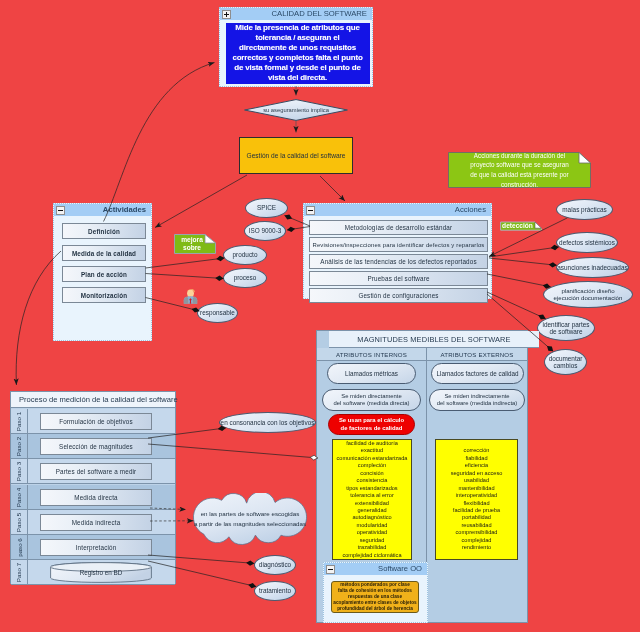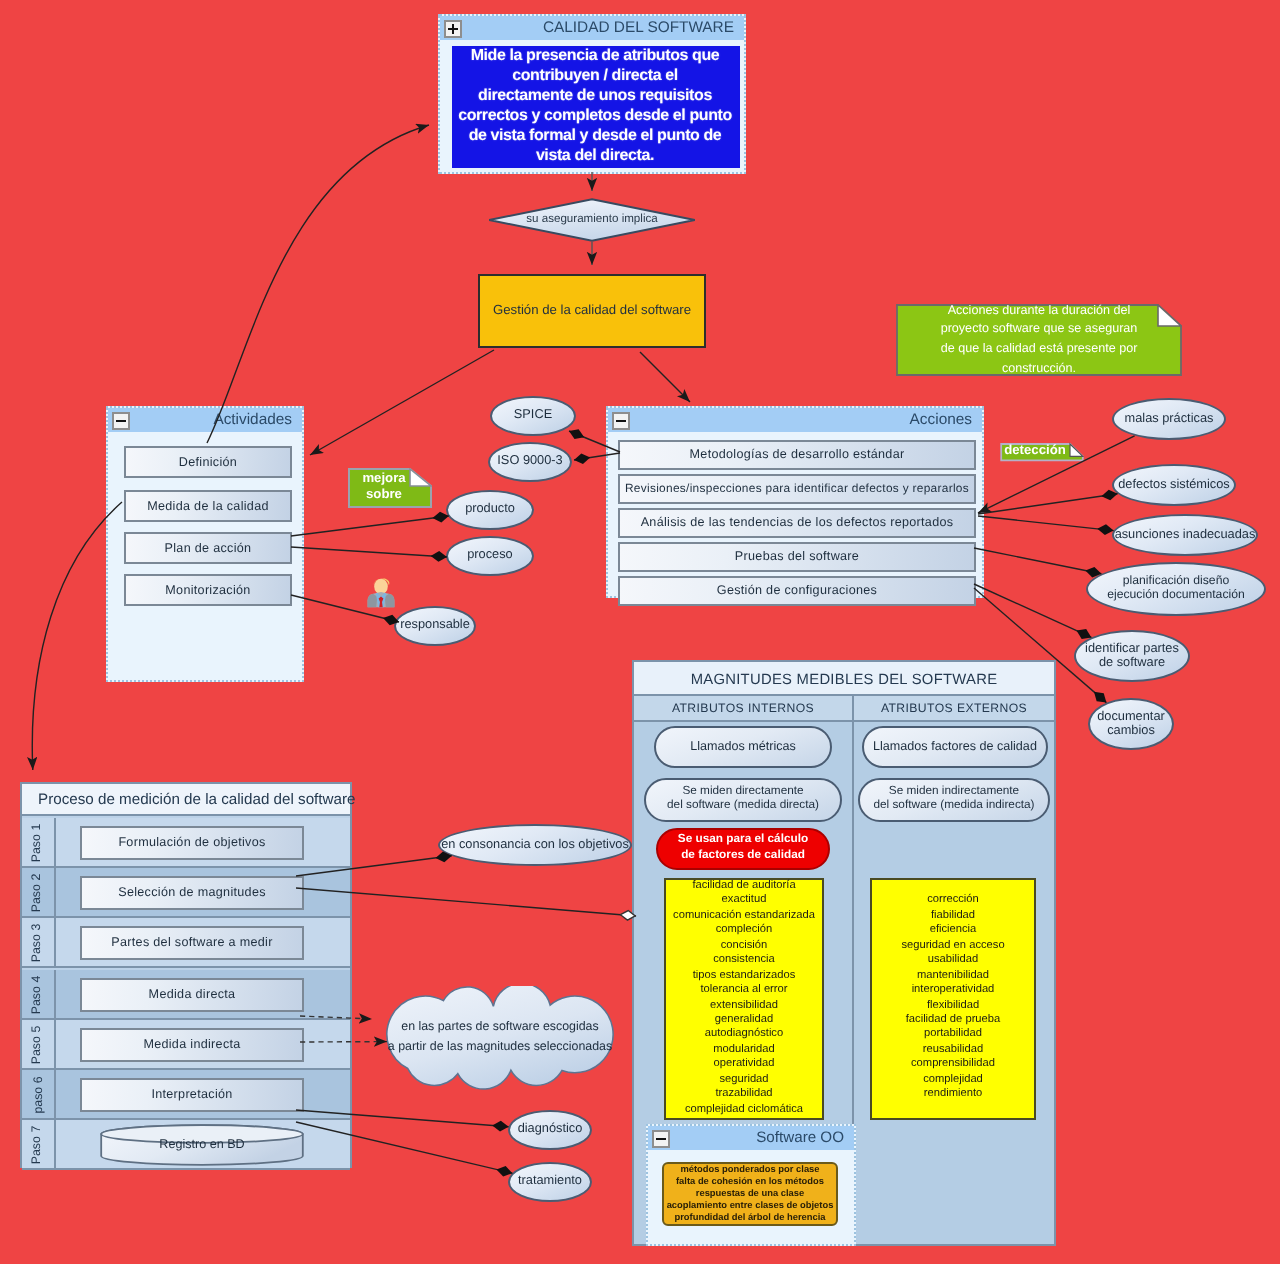--- a/index.html
+++ b/index.html
@@ -48,21 +48,21 @@
      font-size:6.6px;color:#23313f;white-space:nowrap;}
   
   .anote{position:absolute;left:4px;top:0;width:135px;height:36px;color:#fff;
      font-size:6.3px;display:flex;align-items:center;justify-content:center;
      text-align:center;line-height:1.55;white-space:nowrap;}
   .cloudtxt{position:absolute;left:1px;top:0;width:126px;height:52px;
      display:flex;align-items:center;justify-content:center;text-align:center;
      font-size:6.2px;color:#1d2d3d;line-height:1.55;white-space:nowrap;}
   
   #magnitudes{border:1px solid #7c93aa;background:#b4cde4;}
-  #mag-title{position:absolute;left:0;top:0;width:210px;height:17px;
+  #mag-title{position:absolute;left:12px;top:0;width:210px;height:17px;
      background:#e8f1fa;border-bottom:1px solid #7c93aa;color:#24394f;
      font-size:7.4px;display:flex;align-items:center;justify-content:center;
      box-sizing:border-box;letter-spacing:.15px;}
   .mcolhead{position:absolute;top:17px;height:13px;background:#c3d7ea;
      border-bottom:1px solid #7c93aa;color:#24394f;font-size:6.1px;
      display:flex;align-items:center;justify-content:center;box-sizing:border-box;
      letter-spacing:.2px;}
   .mdiv{position:absolute;left:109px;top:30px;width:1px;height:261px;background:#7c93aa;}
   .pill{position:absolute;border:1px solid #4a5c72;border-radius:11px;
      background:linear-gradient(160deg,#f1f5fb 0%,#e2eaf4 45%,#c5d5e8 100%);
@@ -161,23 +161,23 @@
     <div class="phead">
       <span class="tgl plus">
           <i></i>
           <b></b>
         </span>
       <span>CALIDAD DEL SOFTWARE</span>
     </div>
     <div id="calidad-body">
         <div>
           <div>Mide la presencia de atributos que</div>
-          <div>contribuyen / directa el</div>
+          <div>tolerancia / aseguran el</div>
           <div>directamente de unos requisitos</div>
-          <div>correctos y completos desde el punto</div>
+          <div>correctos y completos falta el punto</div>
           <div>de vista formal y desde el punto de</div>
           <div>vista del directa.</div>
         </div>
       </div>
   </div>
 
   <div class="node" id="diamond" style="left:244px;top:99px;width:104px;height:22px;">
     <svg width="104" height="22" viewBox="0 0 104 22">
       <defs>
           <linearGradient id="dg" x1="0" y1="0" x2="0.4" y2="1">
@@ -202,21 +202,21 @@
     <span class="anote">
         <div>
           <div>Acciones durante la duración del</div>
           <div>proyecto software que se aseguran</div>
           <div>de que la calidad está presente por</div>
           <div>construcción.</div>
         </div>
       </span>
   </div>
 
-  <div class="node panel" id="actividades" style="left:53px;top:203px;width:99px;height:138px;">
+  <div class="node panel" id="actividades" style="left:53px;top:203px;width:99px;height:138px;font-weight:bold;">
     <div class="phead">
       <span class="tgl">
           <i></i>
         </span>
       <span>Actividades</span>
     </div>
     <div class="rowbtn" style="left:8px;top:19px;width:84px;height:16px;position:absolute;">
         <span>Definición</span>
       </div>
     <div class="rowbtn" style="left:8px;top:41px;width:84px;height:16px;position:absolute;">

